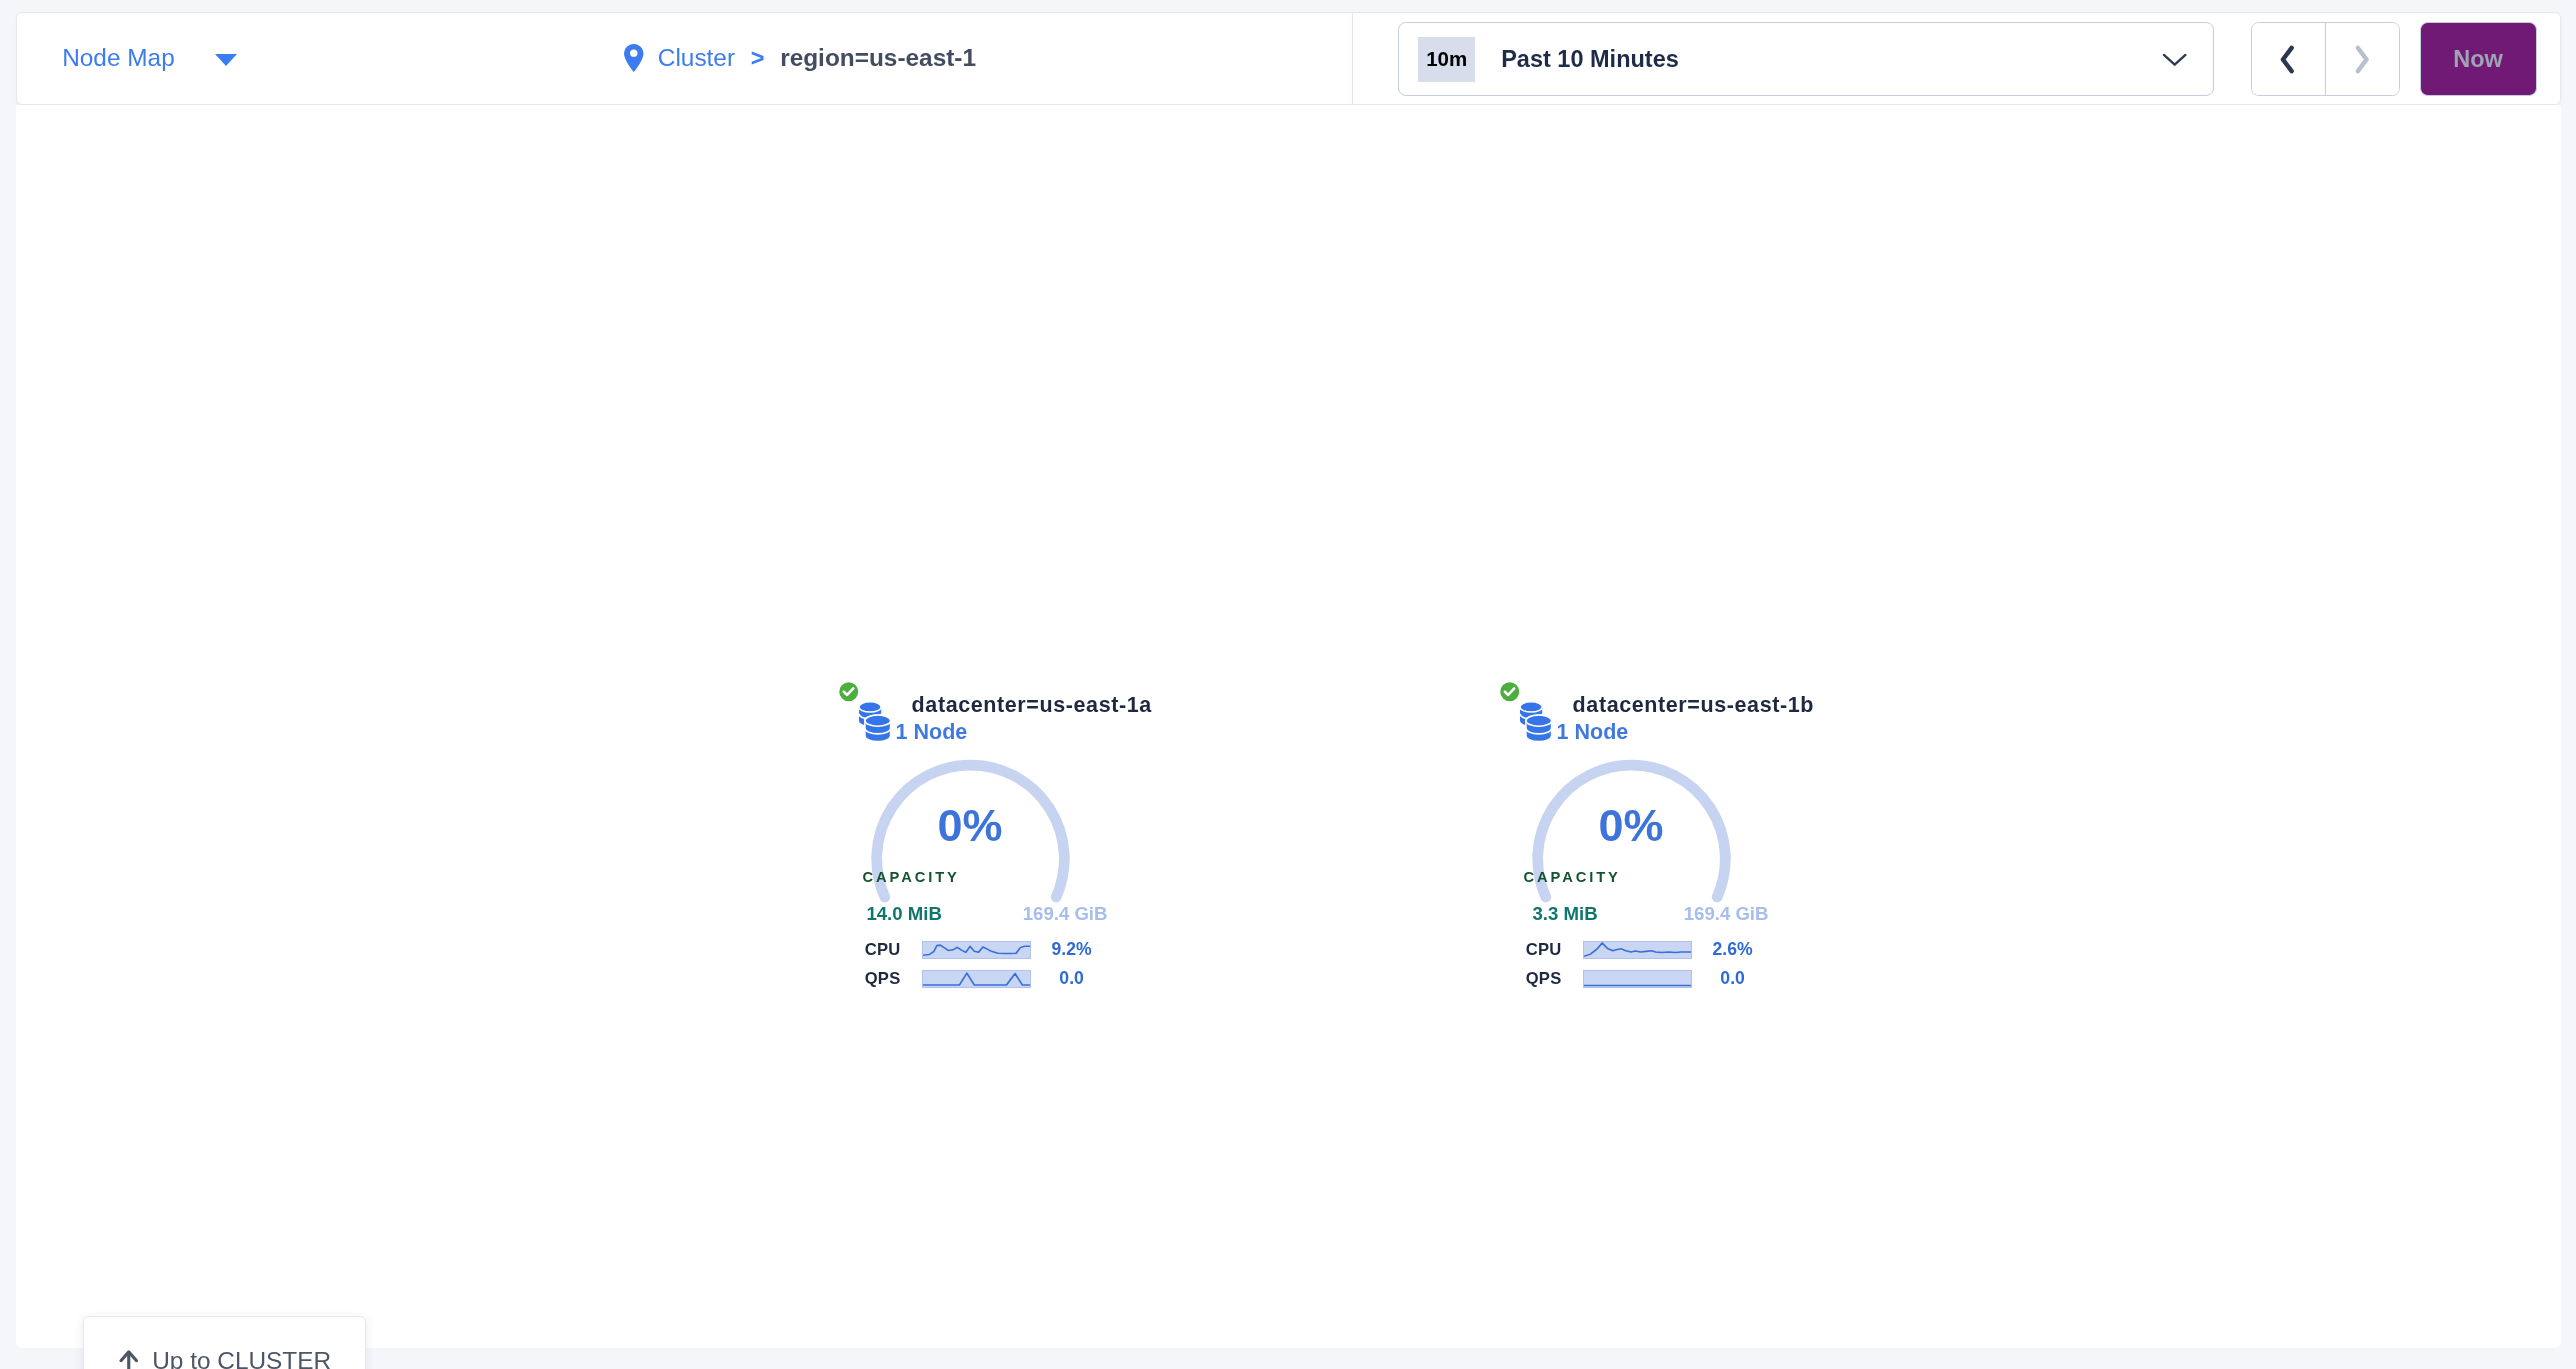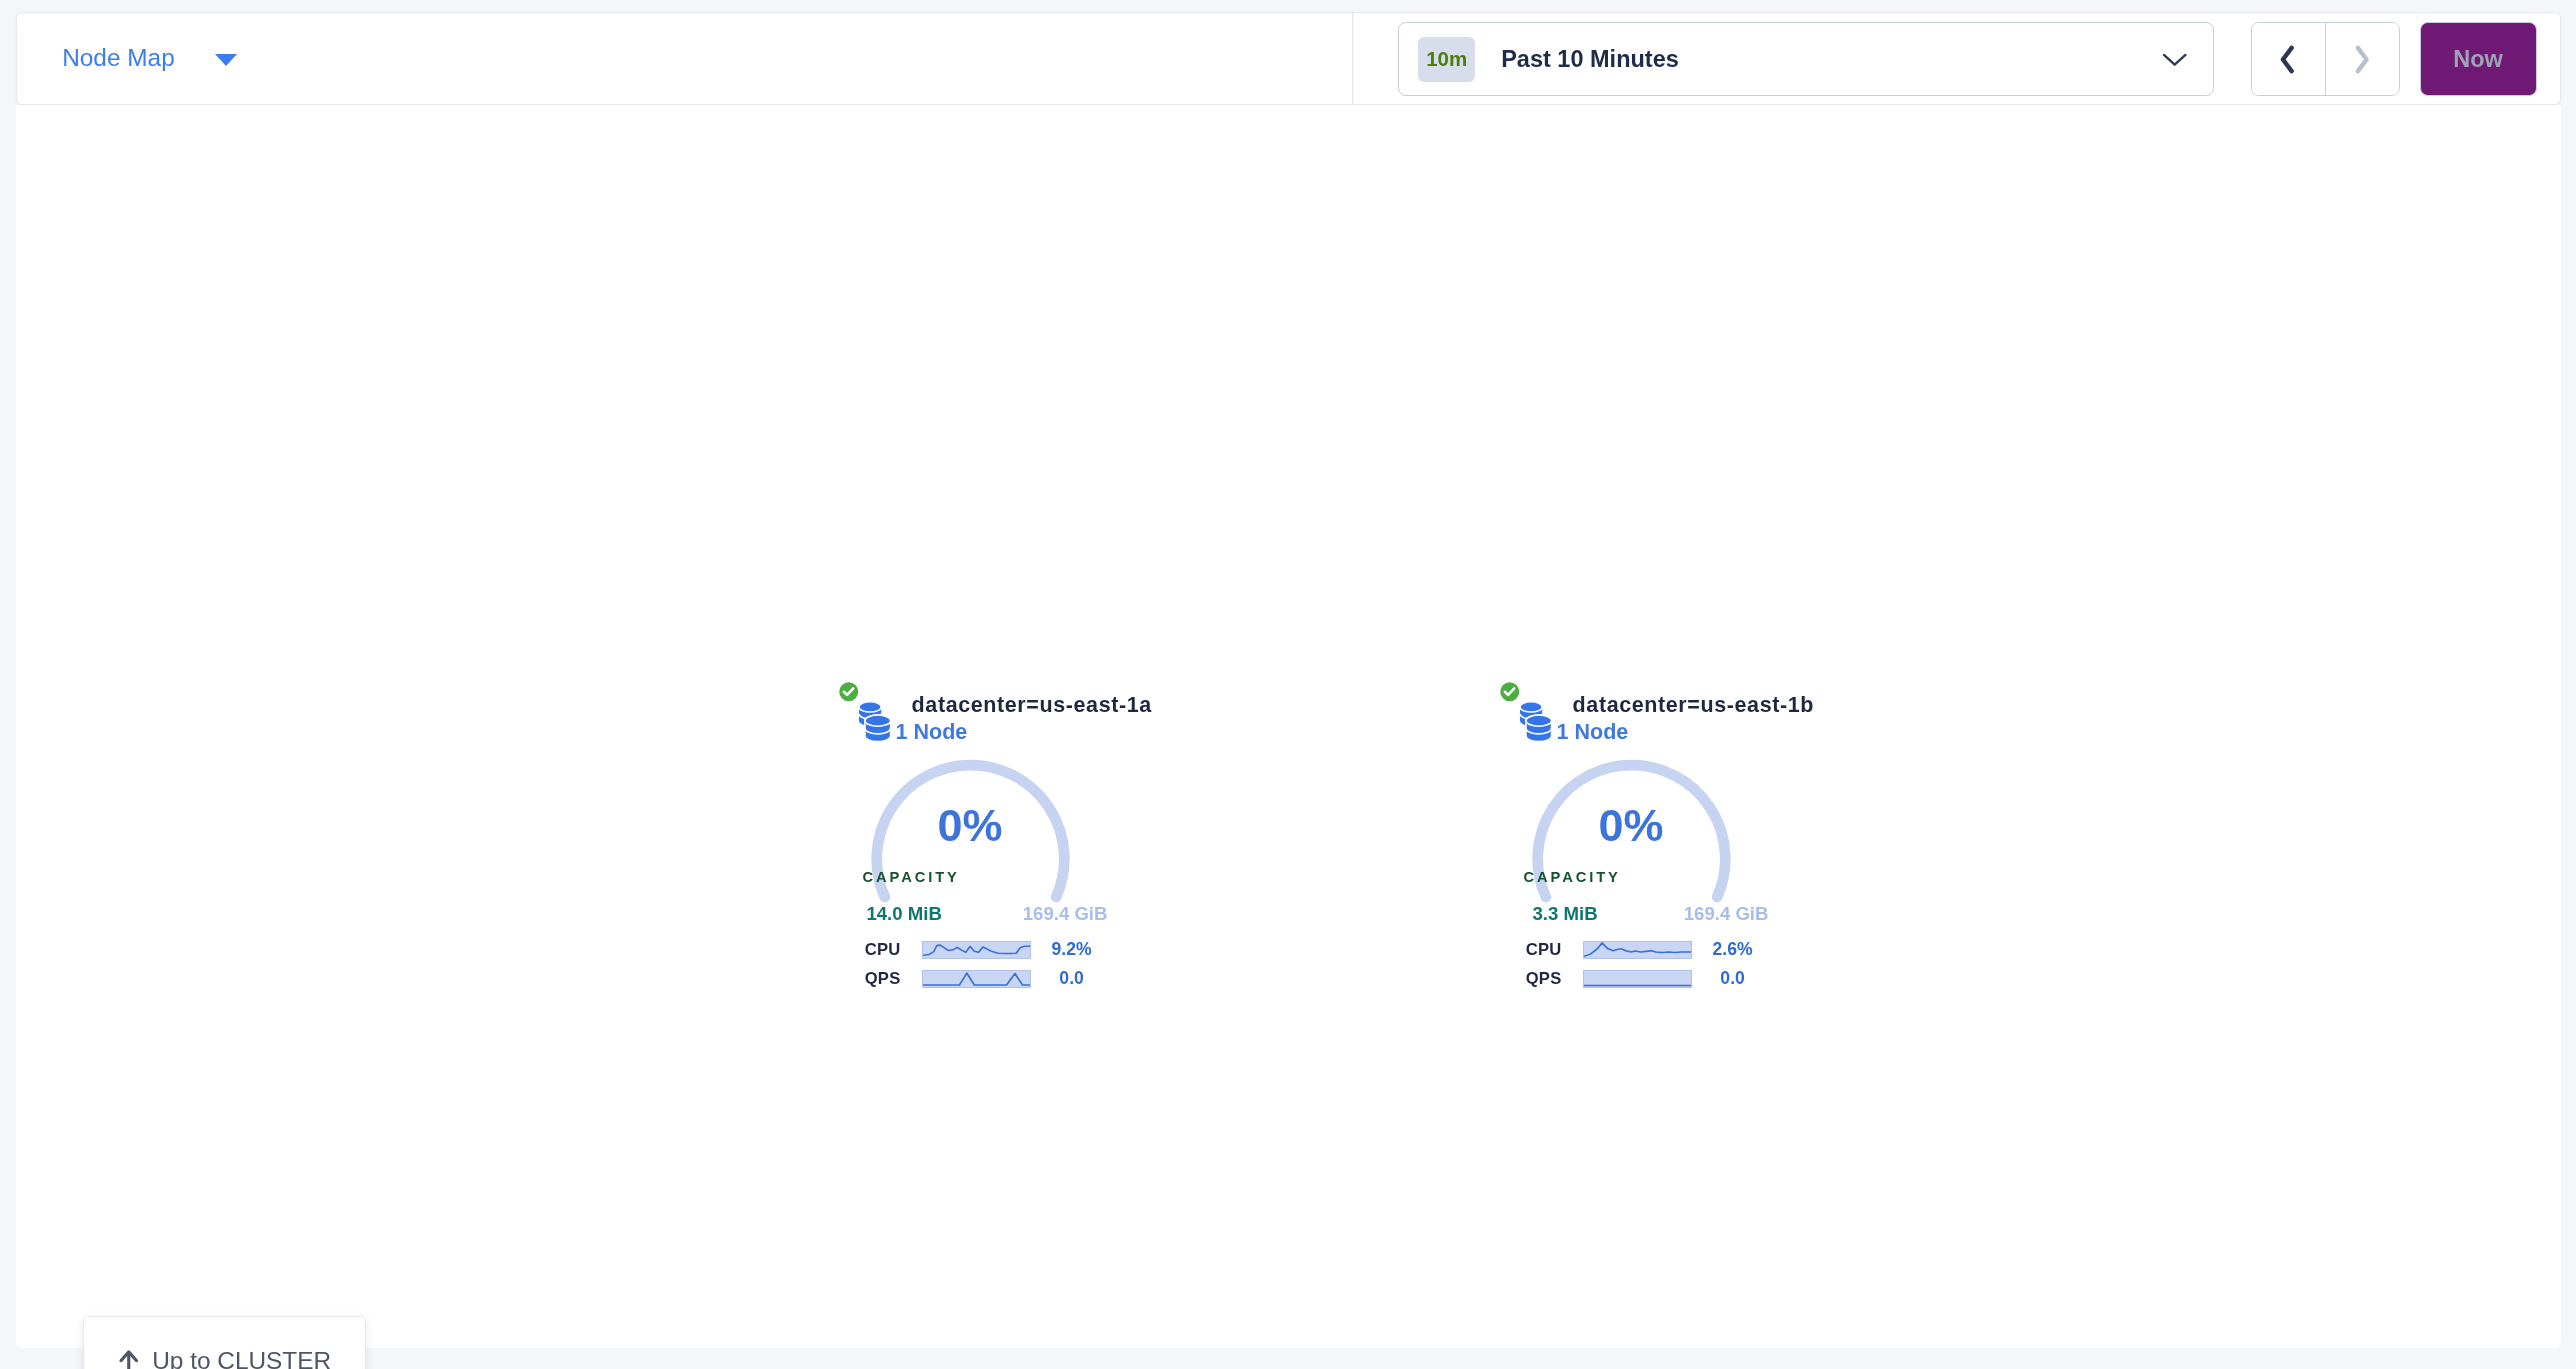--- a/index.html
+++ b/index.html
@@ -34,23 +34,23 @@
   .crumb-sep{font-size:23.5px;font-weight:700;color:#3b7cf0;margin:0 2px;}
   .crumb-current{font-size:24.4px;font-weight:700;color:#434c60;}
   .tb-divider{left:1335px;top:0;width:1px;height:91px;background:#e3e5ec;}
 
   .time-select{
     left:1381px;top:9.8px;width:816px;height:74px;
     border:1px solid #c6cdde;border-radius:7.8px;background:#fff;
     display:flex;align-items:center;box-sizing:border-box;cursor:pointer;
   }
   .tw-badge{
-    margin-left:19.6px;width:57px;height:45px;border-radius:6px;background:#d8ddeb;
+    margin-left:19.6px;width:57px;height:45px;border-radius:0;background:#d8ddeb;
     display:flex;align-items:center;justify-content:center;
-    font-size:20.5px;font-weight:700;color:#4d7c0f;
+    font-size:20.5px;font-weight:700;color:#000000;
   }
   .tw-label{margin-left:26px;font-size:23.5px;font-weight:700;color:#1e2c49;}
   .tw-chevron{position:absolute;right:25.4px;top:30px;}
 
   .time-nav{
     left:2234px;top:9.8px;width:149px;height:74px;
     border:1px solid #c6cdde;border-radius:7.8px;background:#fff;
     display:flex;box-sizing:border-box;overflow:hidden;
   }
   .time-nav .nav-btn{
@@ -133,20 +133,29 @@
 </head>
 <body>
 
 <div class="abs topbar">
 
   <div class="abs view-selector">
     <span class="vs-label">Node Map</span>
     <span class="caret-down"></span>
   </div>
 
+  <div class="abs breadcrumb">
+    <svg width="21.5" height="30" viewBox="0 0 24 34">
+      <path d="M12 1 C5.9 1 1 5.9 1 12 c0 8 11 21 11 21 s11 -13 11 -21 C23 5.9 18.1 1 12 1 z" fill="#3b7cf0"></path>
+      <circle cx="12" cy="11.5" r="4.2" fill="#ffffff"></circle>
+    </svg>
+    <span class="crumb-root">Cluster</span>
+    <span class="crumb-sep">&gt;</span>
+    <span class="crumb-current">region=us-east-1</span>
+  </div>
 
   <div class="abs tb-divider"></div>
 
   <div class="abs time-select">
     <span class="tw-badge">10m</span>
     <span class="tw-label">Past 10 Minutes</span>
     <svg class="tw-chevron" width="25.4" height="14.7" viewBox="0 0 26 15">
       <polyline points="2,2 13,12 24,2" fill="none" stroke="#2c3950" stroke-width="2.4" stroke-linecap="round" stroke-linejoin="round"></polyline>
     </svg>
   </div>

